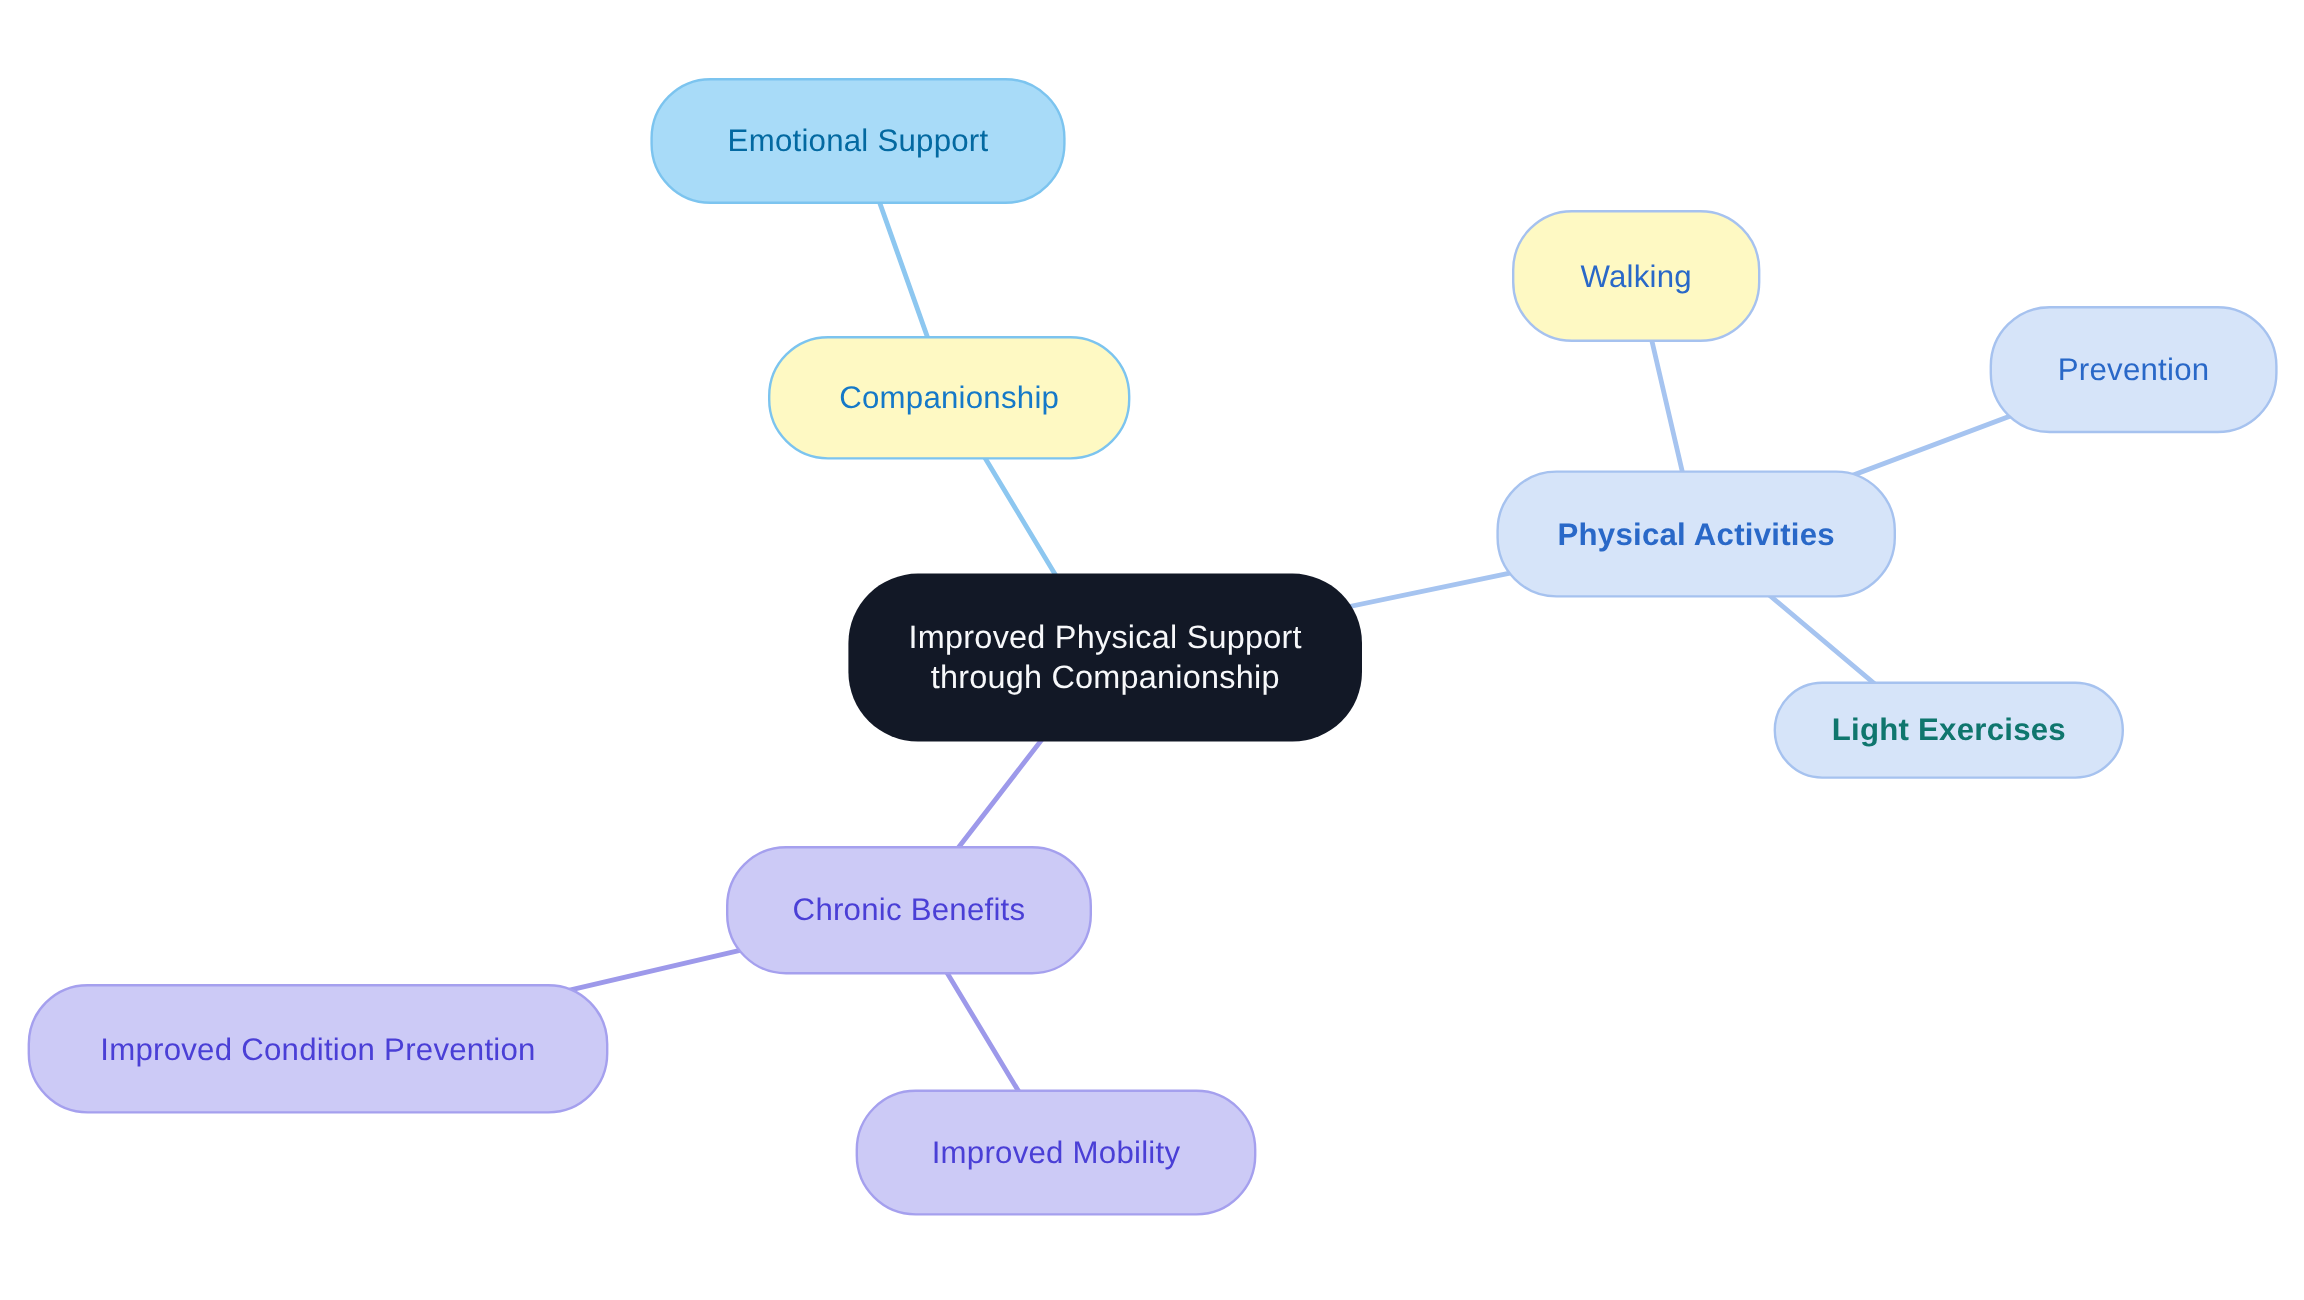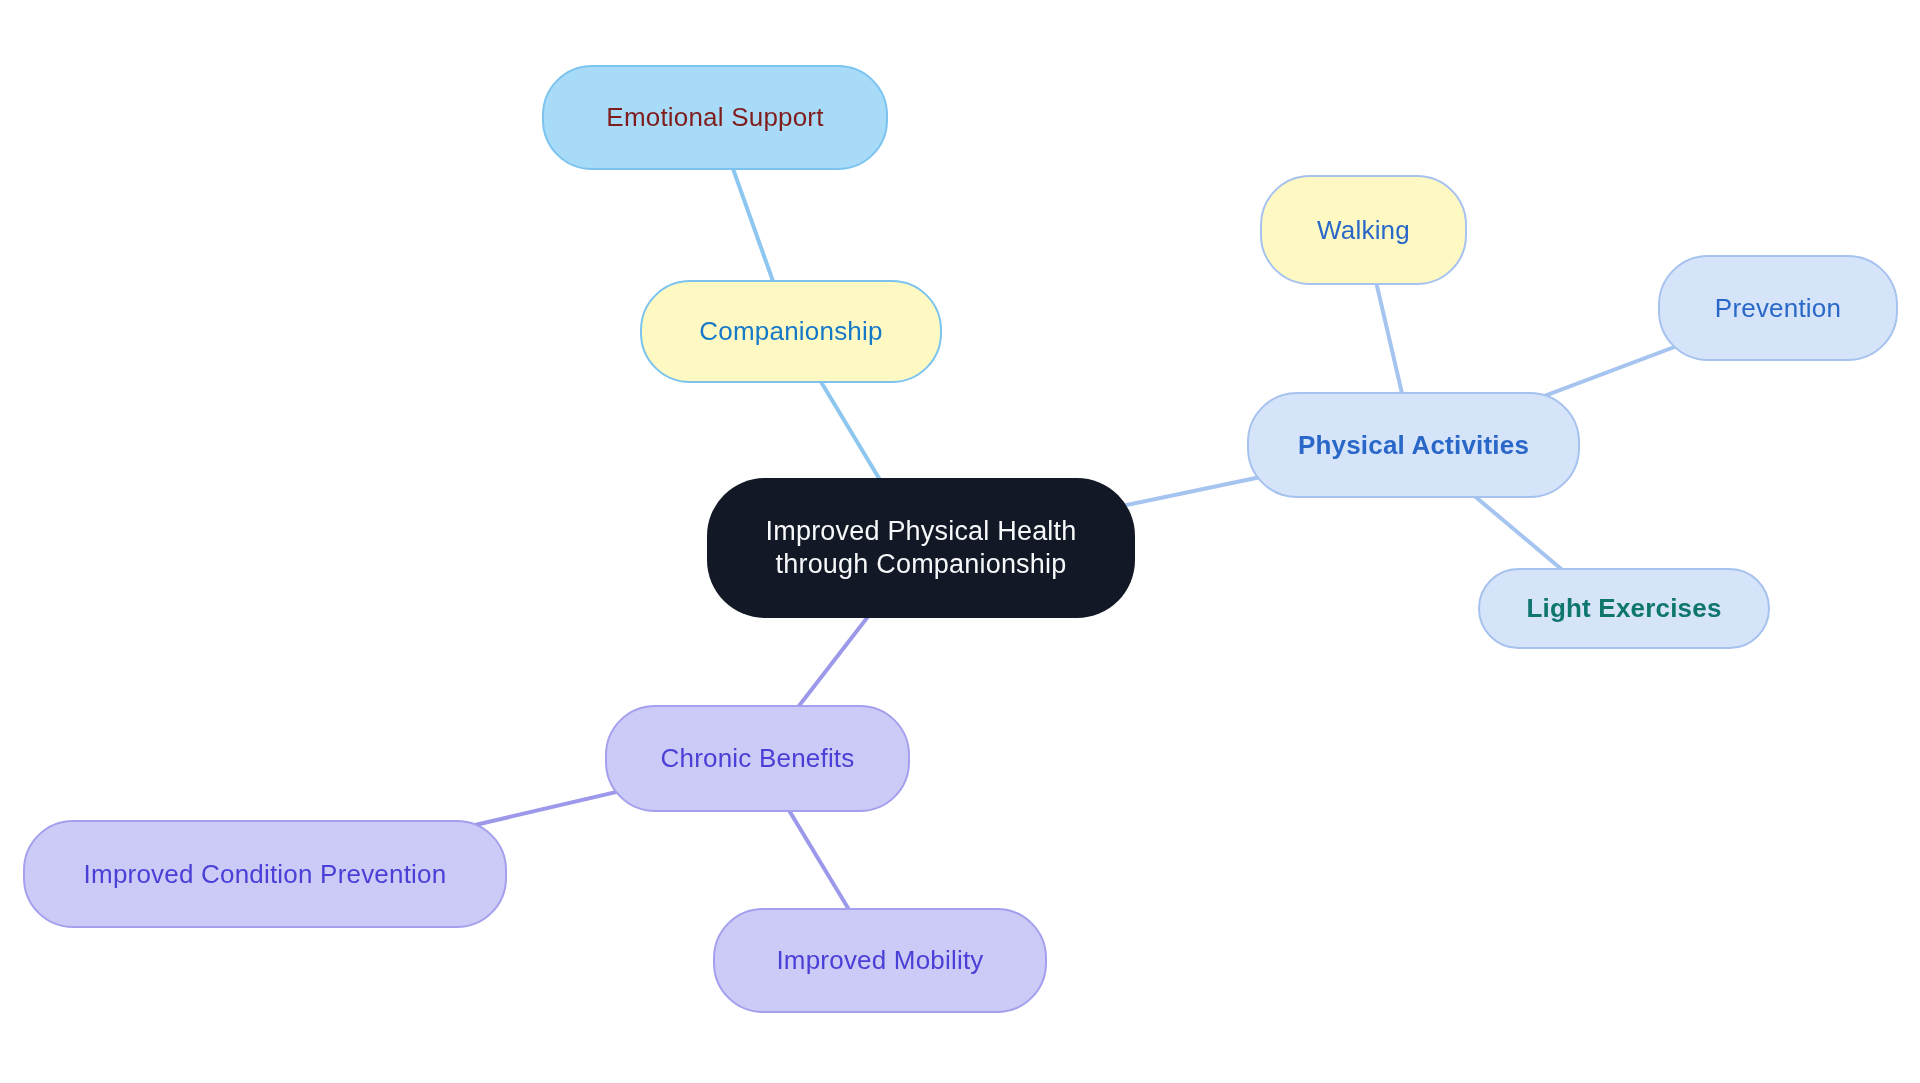--- a/index.html
+++ b/index.html
@@ -70,28 +70,28 @@
     <line class="edge" x1="1414" y1="445" x2="1364" y2="230" stroke="#A6C4F0"></line>
     <line class="edge" x1="1414" y1="445" x2="1778" y2="308" stroke="#A6C4F0"></line>
     <line class="edge" x1="1414" y1="445" x2="1624" y2="622" stroke="#A6C4F0"></line>
 
     <line class="edge" x1="921" y1="548" x2="758" y2="759" stroke="#9D99EA"></line>
     <line class="edge" x1="758" y1="759" x2="265" y2="874" stroke="#9D99EA"></line>
     <line class="edge" x1="758" y1="759" x2="880" y2="961" stroke="#9D99EA"></line>
   </svg>
 
   <div class="node node--central" style="left: 707px; top: 478px; width: 428px; height: 140px; background: rgb(18, 24, 38); color: rgb(247, 248, 250); border: none;">
-    <span>Improved Physical Health through Companionship</span>
+    <span>Improved Physical Support through Companionship</span>
   </div>
 
   <div class="node" style="left: 640px; top: 280px; width: 302px; height: 103px; background: #fef9c3; color: rgb(21, 121, 200); border-color: rgb(124, 196, 239);">
     <span>Companionship</span>
   </div>
 
-  <div class="node" style="left: 542px; top: 65px; width: 346px; height: 105px; background: rgb(168, 219, 248); color: #7f1d1d; border-color: rgb(124, 196, 239);">
+  <div class="node" style="left: 542px; top: 65px; width: 346px; height: 105px; background: rgb(168, 219, 248); color: #0369a1; border-color: rgb(124, 196, 239);">
     <span>Emotional Support</span>
   </div>
 
   <div class="node" style="left: 1247px; top: 392px; width: 333px; height: 106px; background: rgb(214, 228, 249); color: rgb(41, 104, 200); border-color: rgb(166, 194, 239); font-weight: bold;">
     <span>Physical Activities</span>
   </div>
 
   <div class="node" style="left: 1260px; top: 175px; width: 207px; height: 110px; background: #fef9c3; color: rgb(41, 104, 200); border-color: rgb(166, 194, 239);">
     <span>Walking</span>
   </div>

